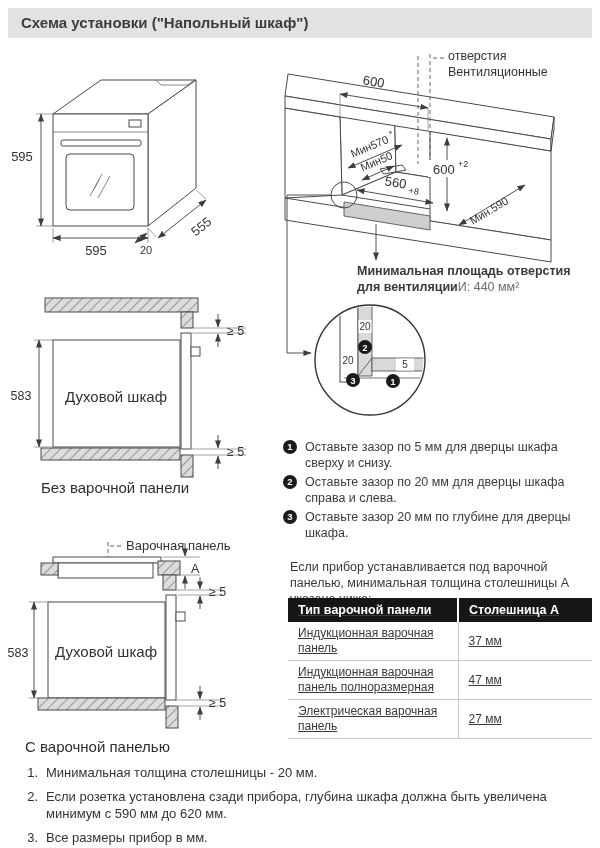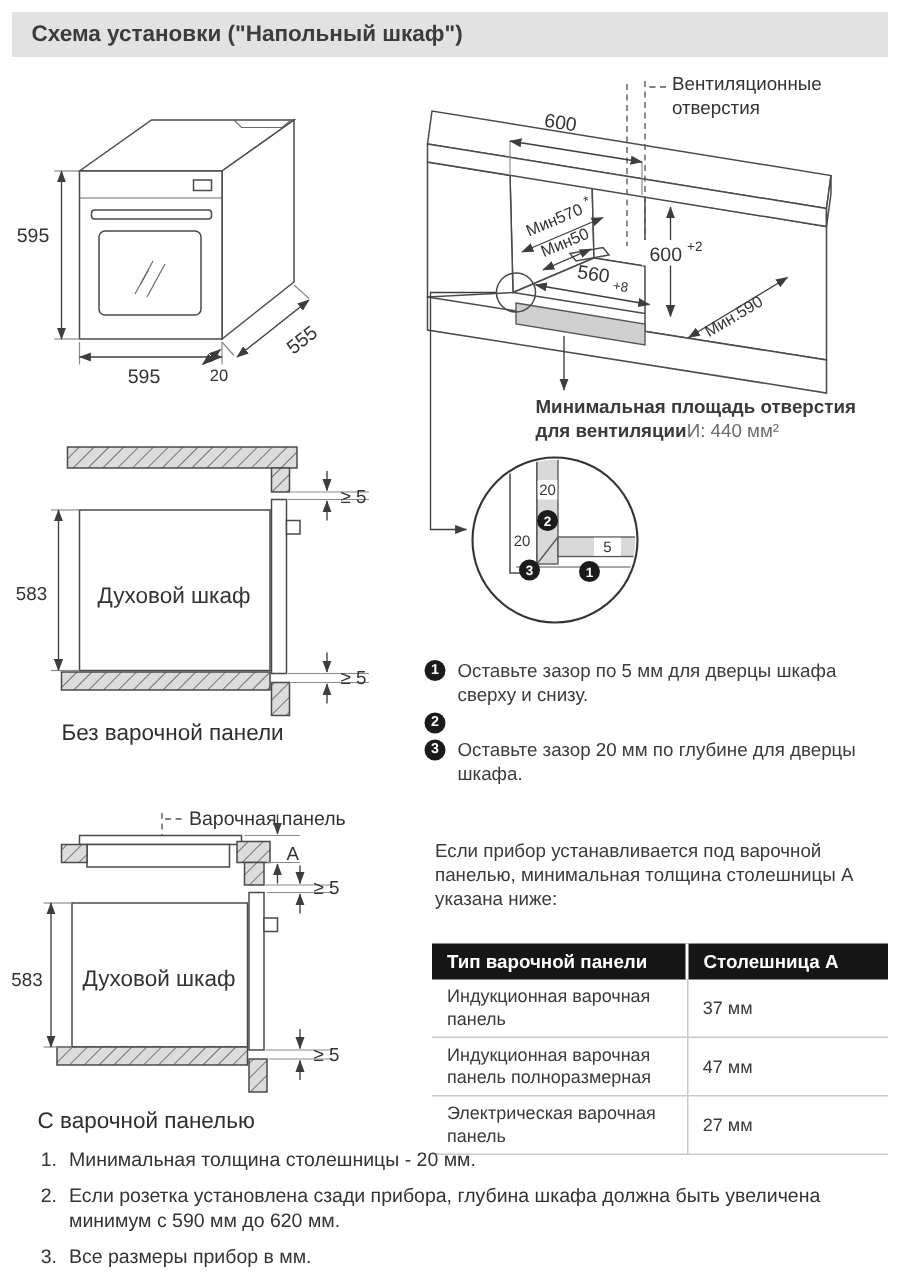--- a/index.html
+++ b/index.html
@@ -19,21 +19,21 @@
   #vent-note .strong{font-weight:bold;color:#3a3a3a;}
   #vent-note .light{color:#6d6d6d;}
   #notes{left:283px;top:439px;width:312px;}
   .note{display:flex;gap:8px;margin-bottom:3px;font-size:12.5px;line-height:16px;}
   .badge{width:14px;height:14px;border-radius:50%;background:#1b1b1b;color:#fff;
     font-size:9.5px;font-weight:bold;display:flex;align-items:center;justify-content:center;
     flex:0 0 14px;margin-top:1px;}
   .note-text{width:266px;}
   #hob-intro{left:290px;top:559px;width:302px;font-size:12.5px;line-height:16px;color:#3a3a3a;}
   
-  #hob-table{left:288px;top:629px;}
+  #hob-table{left:288px;top:598px;text-decoration:underline;}
   table{border-collapse:collapse;width:304px;font-size:12px;table-layout:fixed;}
   thead th{background:#161616;color:#fff;text-align:left;font-weight:bold;
     padding:5px 10px;font-size:12.5px;}
   thead th+th{border-left:2px solid #fff;}
   col.c1{width:170px;} col.c2{width:134px;}
   tbody td{border-bottom:1px solid #c9c9c9;padding:4px 10px;vertical-align:middle;
     line-height:1.25;color:#3a3a3a;}
   tbody td:first-child{border-right:1px solid #c9c9c9;}
   tbody td.val{text-align:left;}
   
@@ -179,22 +179,22 @@
   <text class="t10" x="127" y="322" text-anchor="middle">5</text>
   <circle class="bdg" cx="87" cy="301" r="7"></circle>
   <text class="bdg-t" x="87" y="304.5" text-anchor="middle">2</text>
   <circle class="bdg" cx="75" cy="334" r="7"></circle>
   <text class="bdg-t" x="75" y="337.5" text-anchor="middle">3</text>
   <circle class="bdg" cx="115" cy="335" r="7"></circle>
   <text class="bdg-t" x="115" y="338.5" text-anchor="middle">1</text>
 </svg>
 
 <div id="vent-label" class="abs">
+  <div>отверстия</div>
   <div>Вентиляционные</div>
-  <div>отверстия</div>
 </div>
 
 <div id="vent-note" class="abs">
   <div class="strong">Минимальная площадь отверстия</div>
   <div>
     <span class="strong">для вентиляции</span><span class="light">И: 440 мм²</span>
   </div>
 </div>
 
 <svg class="abs" style="left:8px;top:283px" width="272" height="218" viewBox="0 0 272 218">
@@ -268,20 +268,21 @@
   <text class="cap" x="17" y="222">С варочной панелью</text>
 </svg>
 
 <div id="notes" class="abs">
   <div class="note">
     <span class="badge">1</span>
     <span class="note-text">Оставьте зазор по 5 мм для дверцы шкафа сверху и снизу.</span>
   </div>
   <div class="note">
     <span class="badge">2</span>
+    <span class="note-text">Оставьте зазор по 20 мм для дверцы шкафа справа и слева.</span>
   </div>
   <div class="note">
     <span class="badge">3</span>
     <span class="note-text">Оставьте зазор 20 мм по глубине для дверцы шкафа.</span>
   </div>
 </div>
 
 <div id="hob-intro" class="abs">Если прибор устанавливается под варочной панелью, минимальная толщина столешницы A указана ниже:</div>
 
 <div id="hob-table" class="abs">

